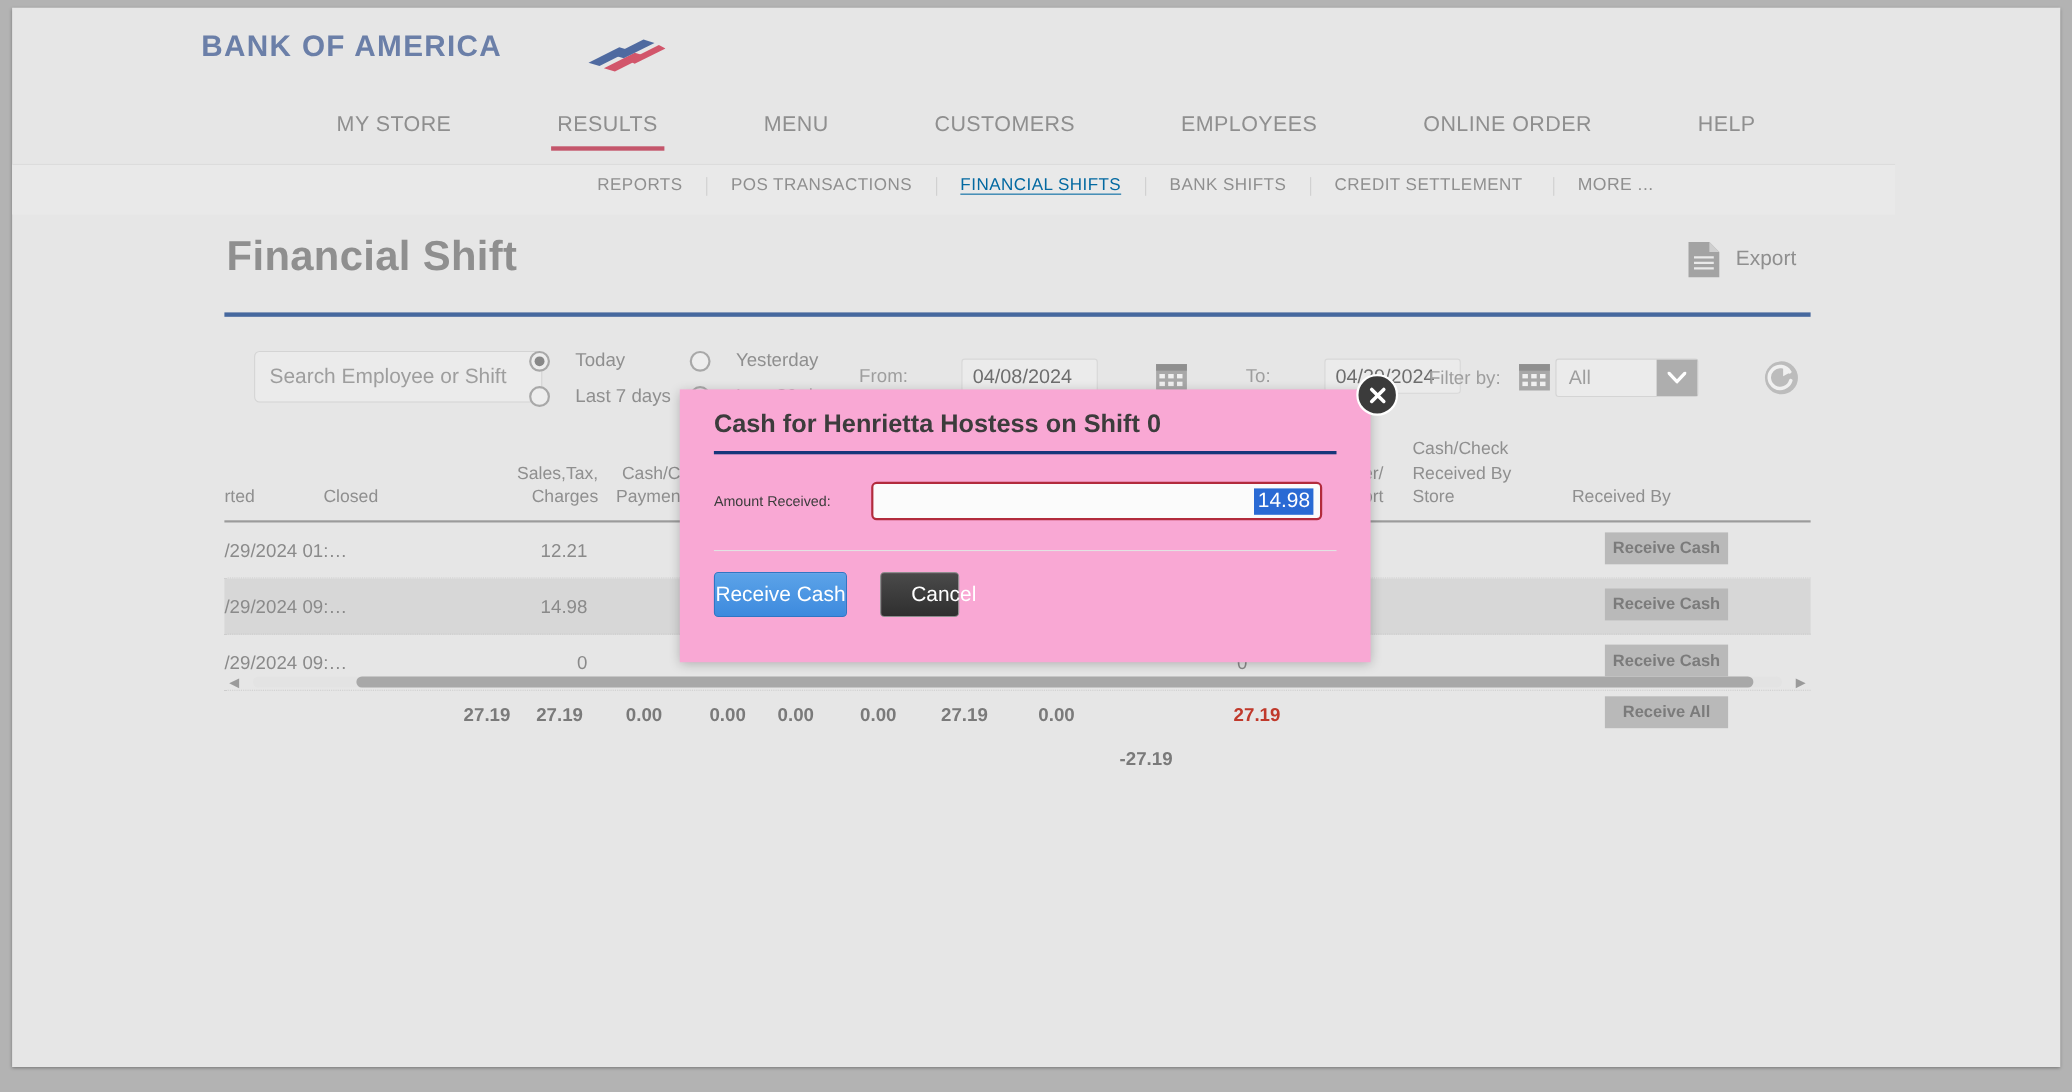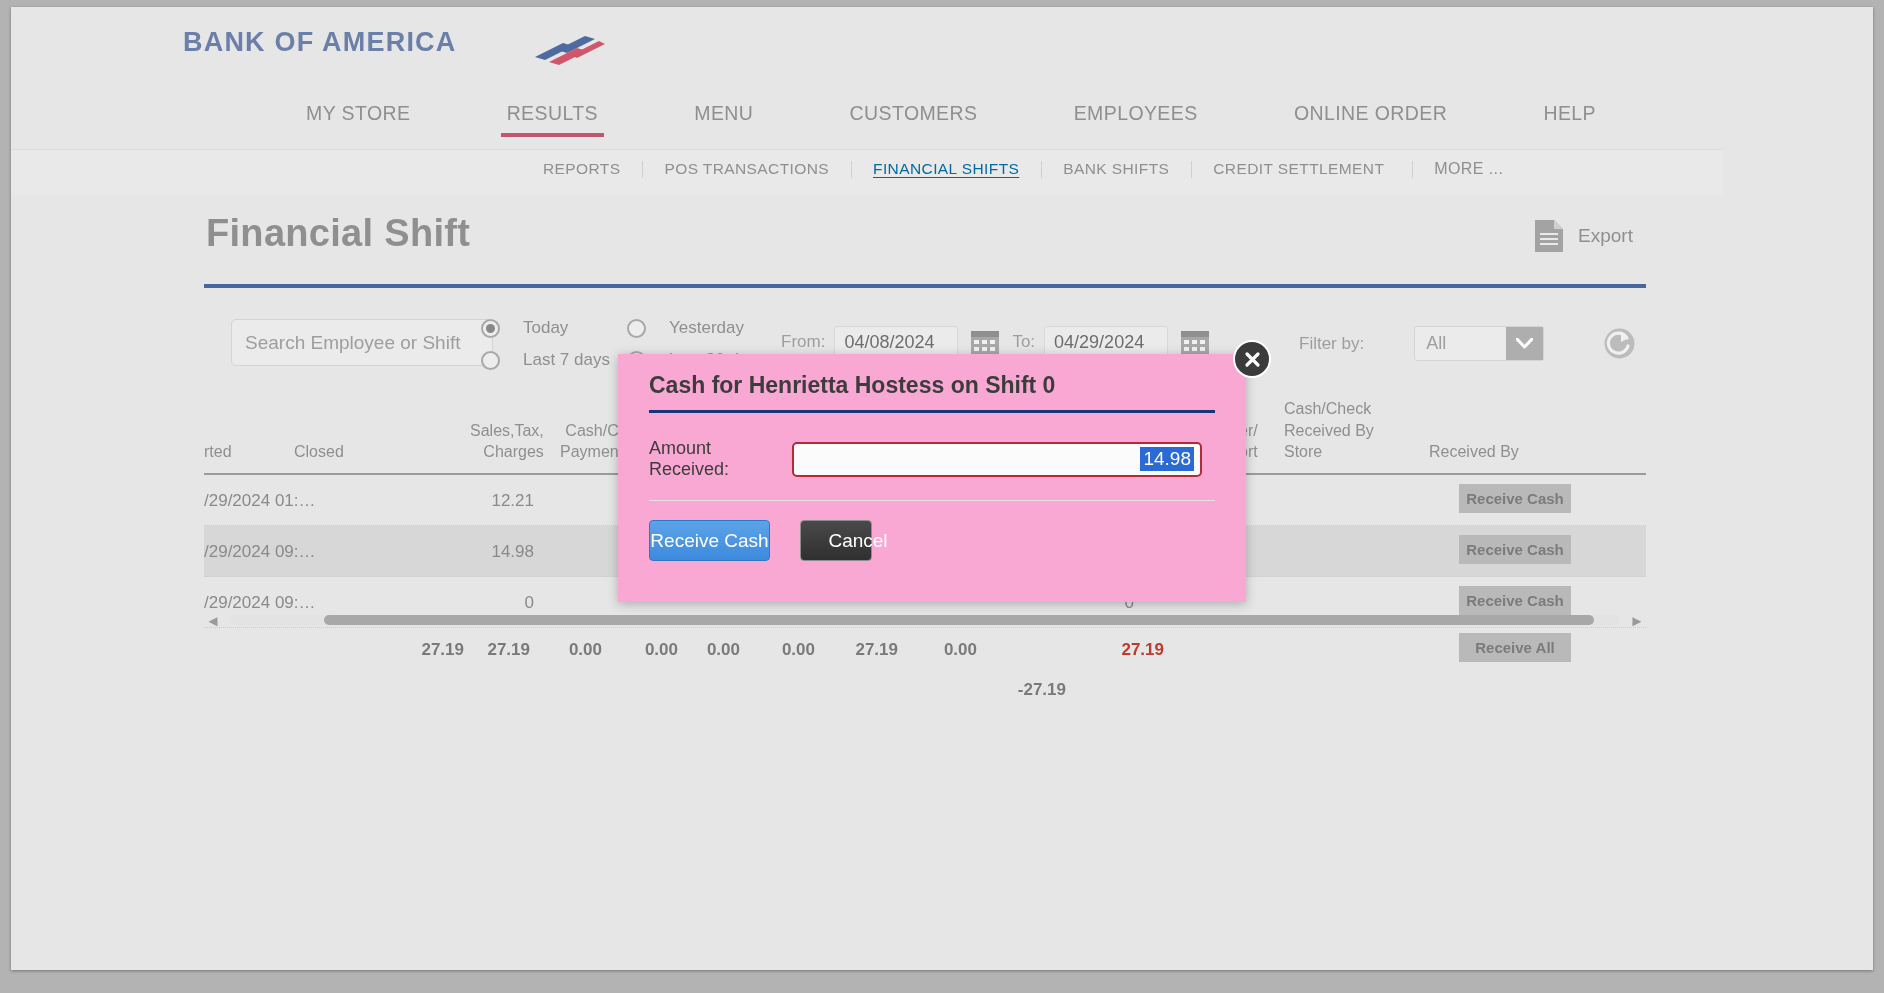--- a/index.html
+++ b/index.html
@@ -104,21 +104,21 @@
   .radio-row.r3 { left:146px; top:6px; }
   .radio-row.r4 { left:146px; top:38px; }
   .radio {
     width:19px; height:19px; border-radius:50%;
     border:2px solid #a8a8a8; background:#ededed;
     display:flex; align-items:center; justify-content:center;
   }
   .radio.on::after { content:""; width:9px; height:9px; border-radius:50%; background:#888; }
   .radio-lbl { font-size:17px; color:#8f8f8f; white-space:nowrap; }
 
-  .daterange { position:absolute; left:770px; top:22px; display:flex; align-items:center; }
+  .daterange { position:absolute; left:770px; top:22px; display:flex; align-items:center;gap:40px; }
   .dr-lbl { font-size:17px; color:#9e9e9e; margin-right:9px; }
   .dr-input {
     width:124px; height:32px; background:#ebebeb; border:1px solid #d8d8d8;
     border-radius:3px; display:flex; align-items:center; padding-left:9px;
     font-size:18px; color:#6d6d6d;
   }
   .cal-icon { width:30px; height:28px; margin:0 12px 0 12px; }
 
   .filterby { position:absolute; left:1288px; top:22px; display:flex; align-items:center;gap:40px; }
   .fb-lbl { font-size:17px; color:#9e9e9e; margin-right:10px; }
@@ -180,21 +180,21 @@
     background:#f9a8d4; box-shadow:0 2px 10px rgba(0,0,0,.25);
   }
   .modal-title {
     position:absolute; left:31px; top:18px;
     font-size:23px; font-weight:bold; color:#3c3c3c;
   }
   .modal-title-rule {
     position:absolute; left:31px; top:56px; width:566px; height:3px; background:#17367a;
   }
   .modal-field { position:absolute; left:31px; top:84px; width:566px; display:flex; align-items:center; }
-  .mf-label { font-size:18px; color:#3c3c3c; width:143px; }
+  .mf-label { font-size:13px; color:#3c3c3c; width:143px; }
   .mf-input {
     width:410px; height:35px; background:#fbfbfb;
     border:2px solid #b22b3c; border-radius:5px;
     display:flex; align-items:center; justify-content:flex-end; padding-right:6px;
   }
   .mf-val {
     font-size:19px; color:#ffffff; background:#2a6ad4; padding:1px 3px;
   }
   .modal-sep { position:absolute; left:31px; top:146px; width:566px; height:1px; background:#e2e2e2; }
   .modal-btns { position:absolute; left:31px; top:166px; display:flex; align-items:center; gap:30px; }

